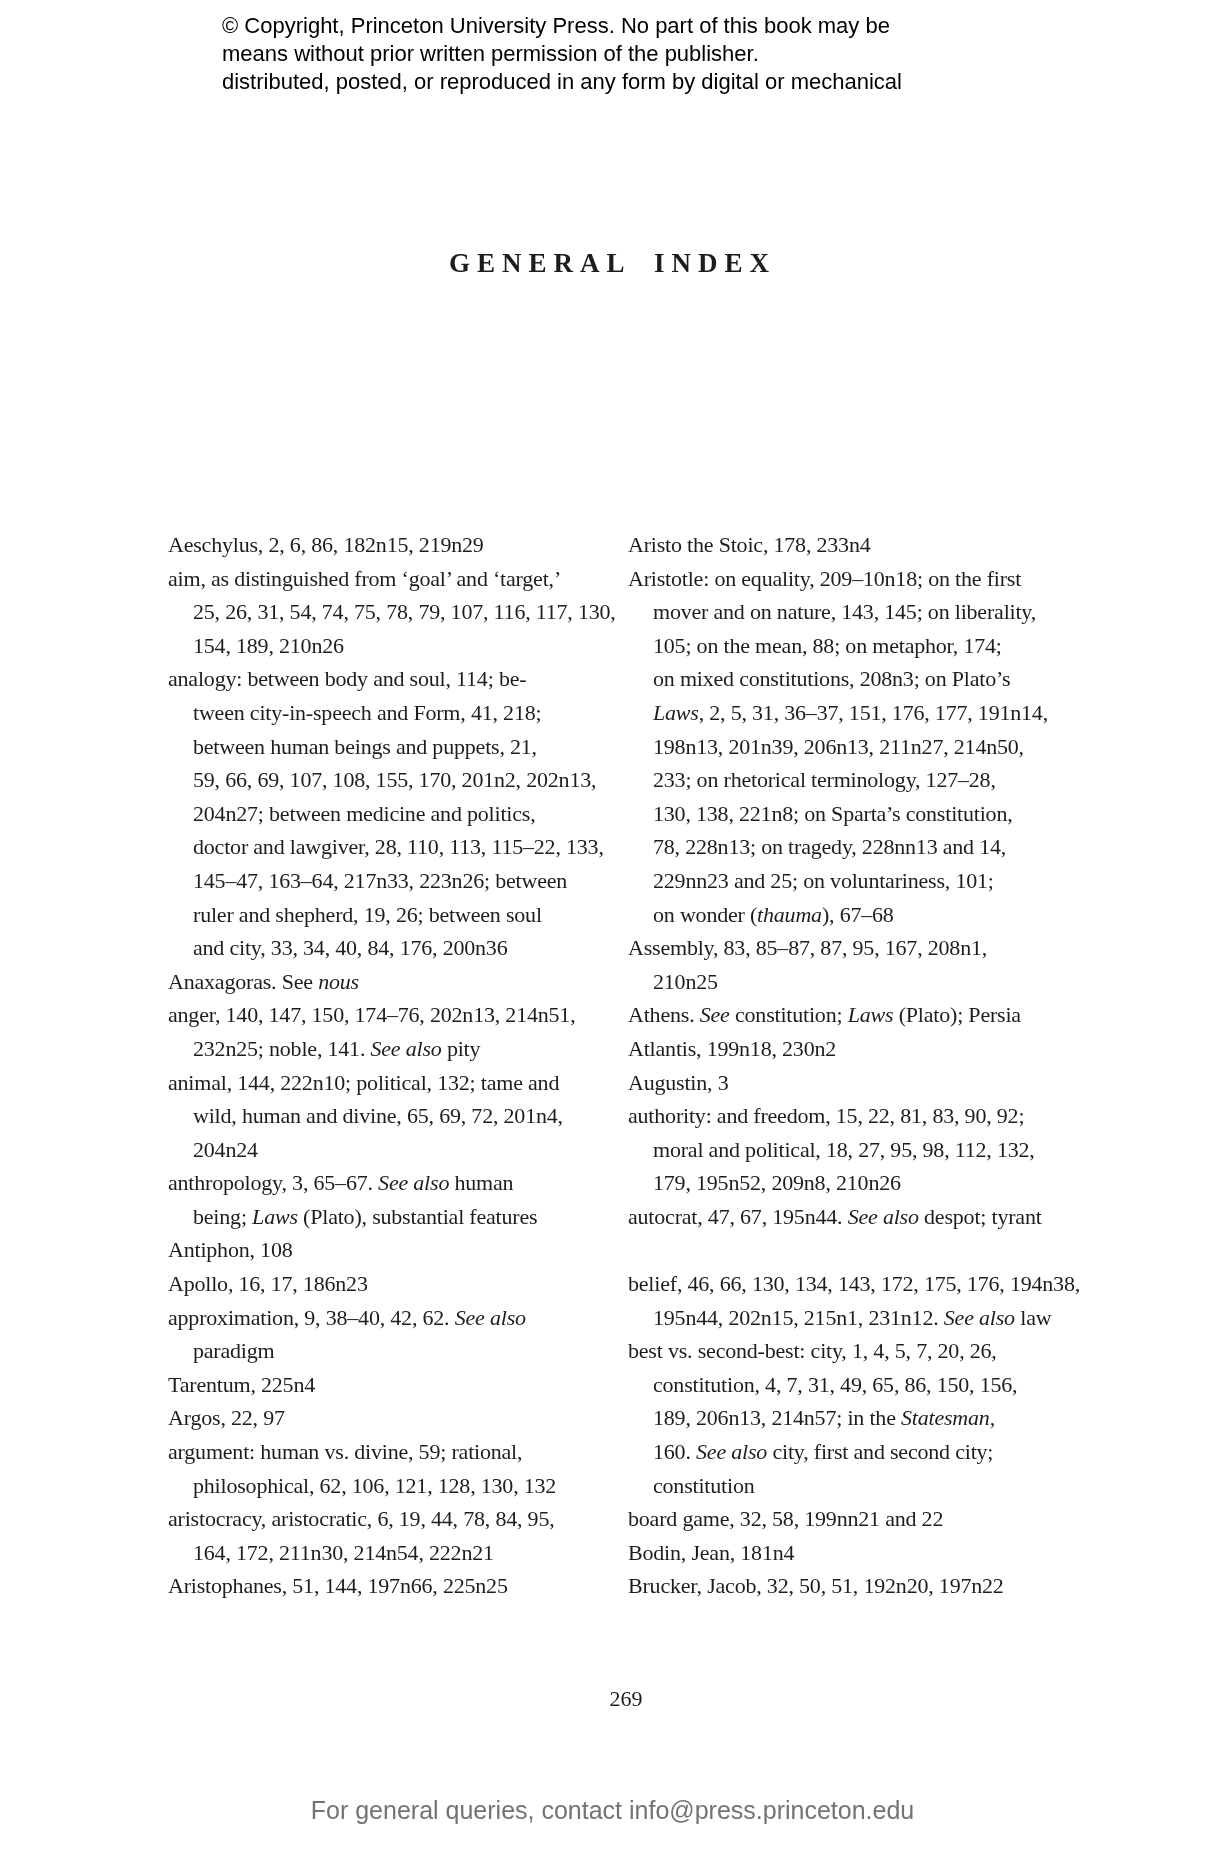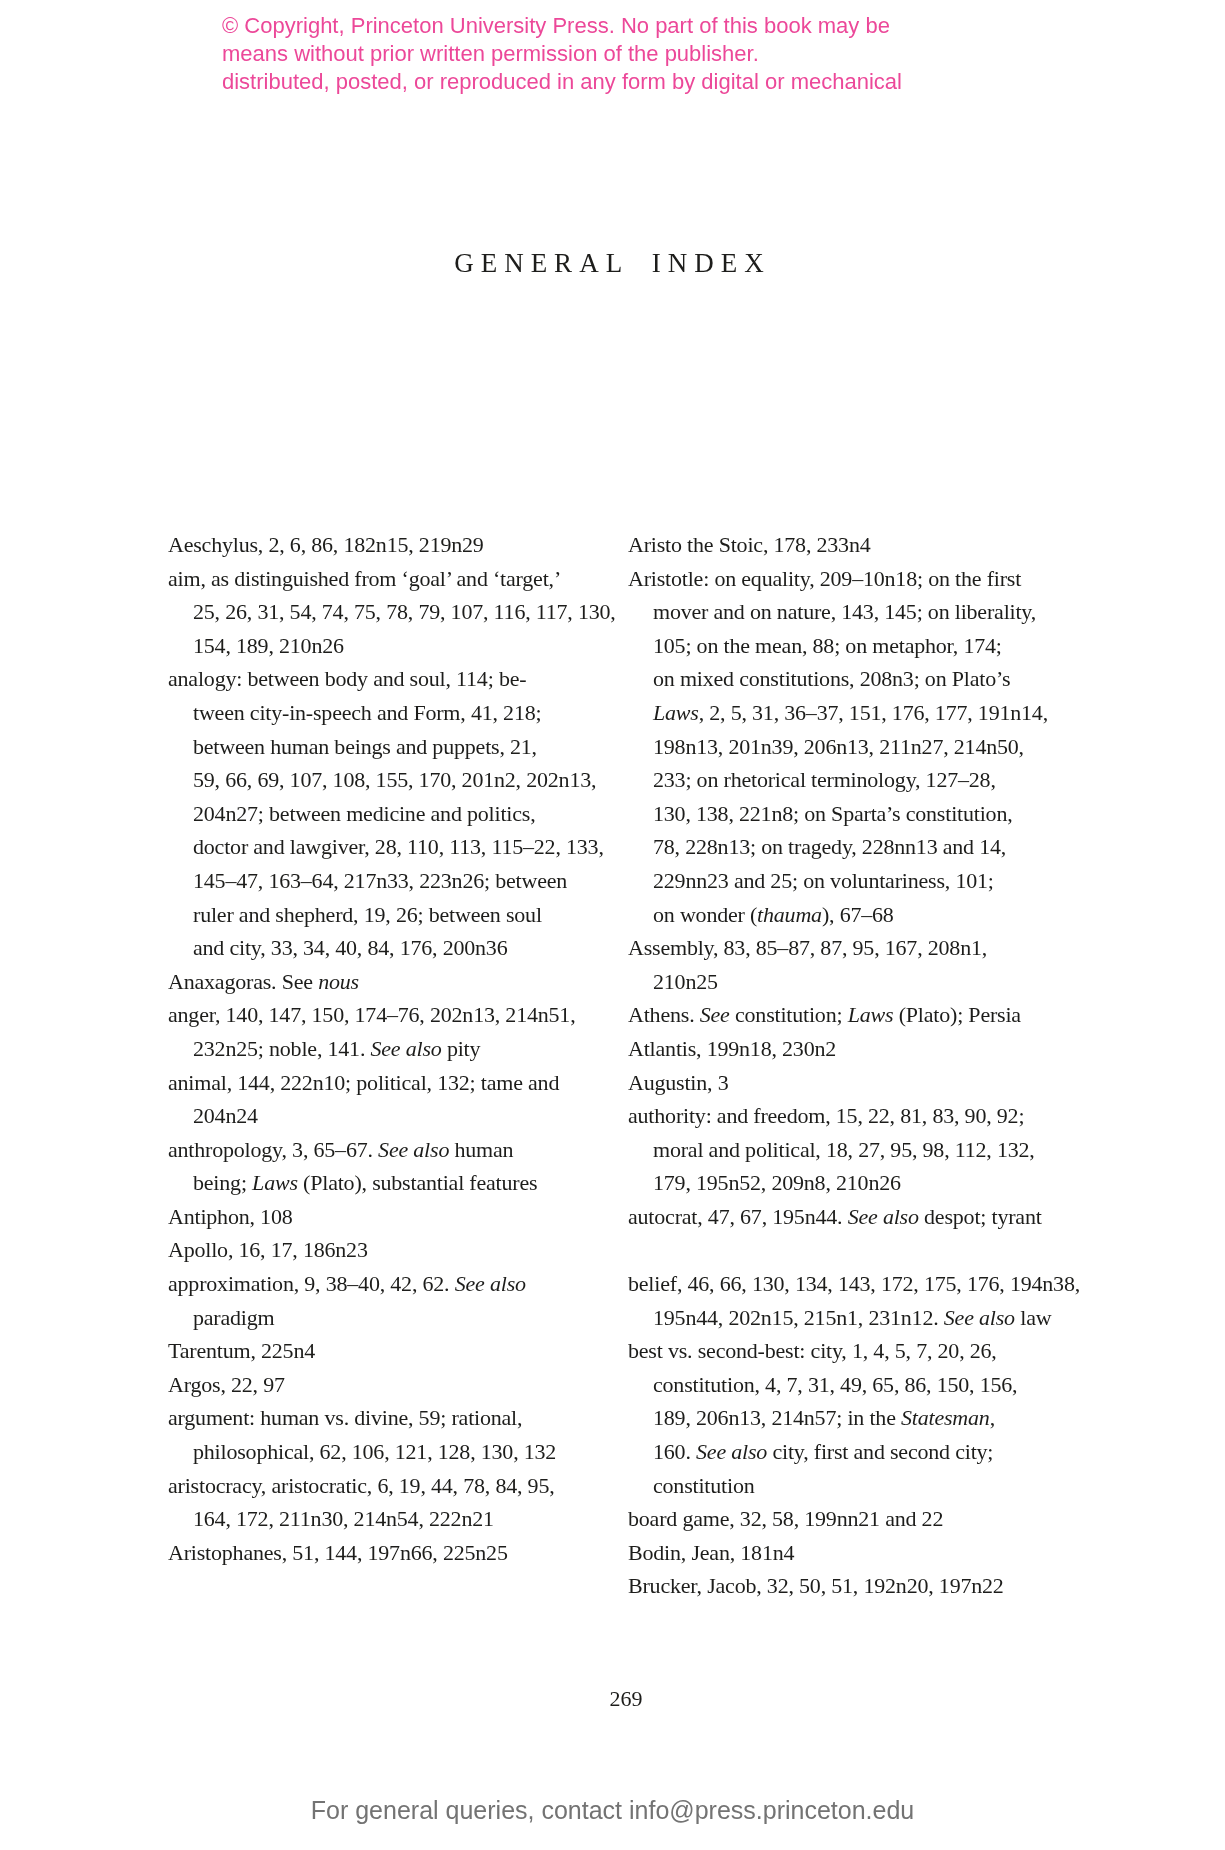--- a/index.html
+++ b/index.html
@@ -10,31 +10,31 @@
     position: relative;
     overflow: hidden;
   }
   .copyright {
     position: absolute;
     left: 222px;
     top: 12px;
     font-family: "Liberation Sans", sans-serif;
     font-size: 22px;
     line-height: 28px;
-    color: #ec4899;
+    color: #000000;
   }
   .heading {
     position: absolute;
     left: 0;
     right: 0;
     top: 248px;
     margin: 0;
     text-align: center;
     font-family: "Liberation Serif", serif;
-    font-weight: 400;
+    font-weight: 700;
     font-size: 27px;
     letter-spacing: 7px;
     word-spacing: 10px;
     color: #1d1d1b;
   }
   .col {
     position: absolute;
     top: 528px;
     font-family: "Liberation Serif", serif;
     font-size: 22px;
@@ -92,20 +92,21 @@
       <div class="iline cont"><span>59, 66, 69, 107, 108, 155, 170, 201n2, 202n13,</span></div>
       <div class="iline cont"><span>204n27; between medicine and politics,</span></div>
       <div class="iline cont"><span>doctor and lawgiver, 28, 110, 113, 115–22, 133,</span></div>
       <div class="iline cont"><span>145–47, 163–64, 217n33, 223n26; between</span></div>
       <div class="iline cont"><span>ruler and shepherd, 19, 26; between soul</span></div>
       <div class="iline cont"><span>and city, 33, 34, 40, 84, 176, 200n36</span></div>
       <div class="iline"><span>Anaxagoras. See </span><span class="it">nous</span></div>
       <div class="iline"><span>anger, 140, 147, 150, 174–76, 202n13, 214n51,</span></div>
       <div class="iline cont"><span>232n25; noble, 141. </span><span class="it">See also</span><span> pity</span></div>
       <div class="iline"><span>animal, 144, 222n10; political, 132; tame and</span></div>
+      <div class="iline cont"><span>wild, human and divine, 65, 69, 72, 201n4,</span></div>
       <div class="iline cont"><span>204n24</span></div>
       <div class="iline"><span>anthropology, 3, 65–67. </span><span class="it">See also</span><span> human</span></div>
       <div class="iline cont"><span>being; </span><span class="it">Laws</span><span> (Plato), substantial features</span></div>
       <div class="iline"><span>Antiphon, 108</span></div>
       <div class="iline"><span>Apollo, 16, 17, 186n23</span></div>
       <div class="iline"><span>approximation, 9, 38–40, 42, 62. </span><span class="it">See also</span></div>
       <div class="iline cont"><span>paradigm</span></div>
       <div class="iline"><span>Tarentum, 225n4</span></div>
       <div class="iline"><span>Argos, 22, 97</span></div>
       <div class="iline"><span>argument: human vs. divine, 59; rational,</span></div>

